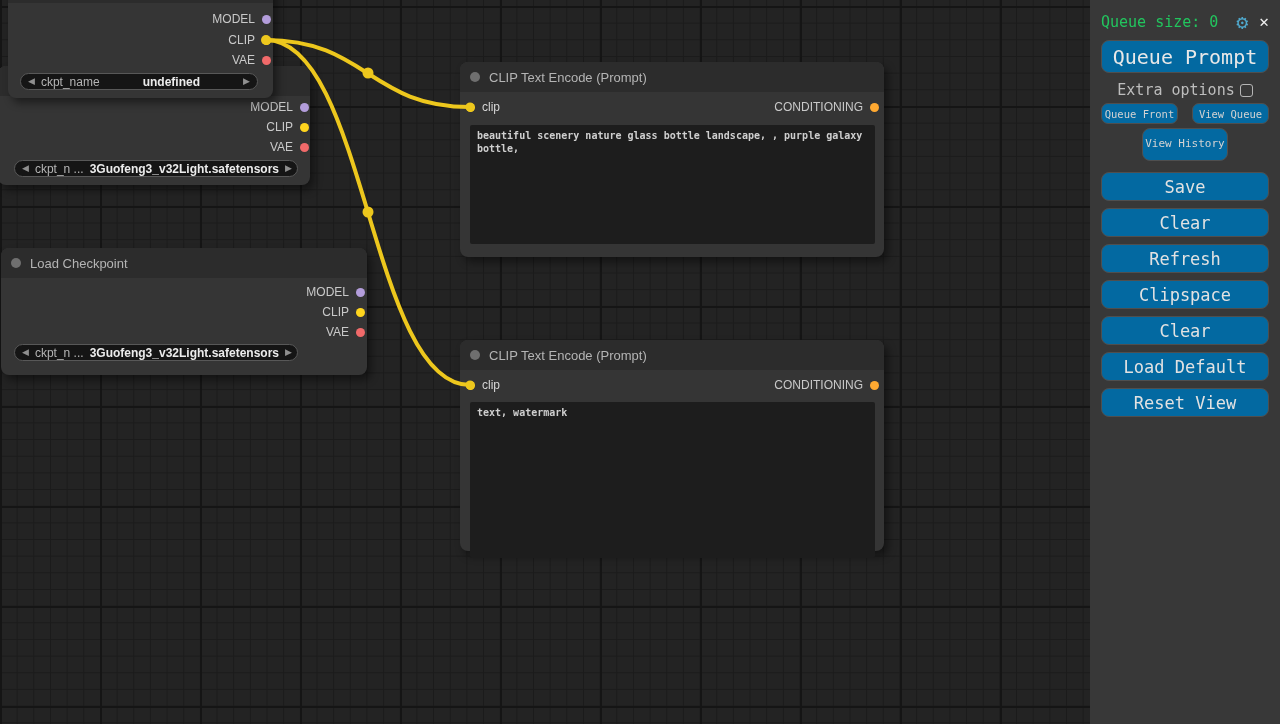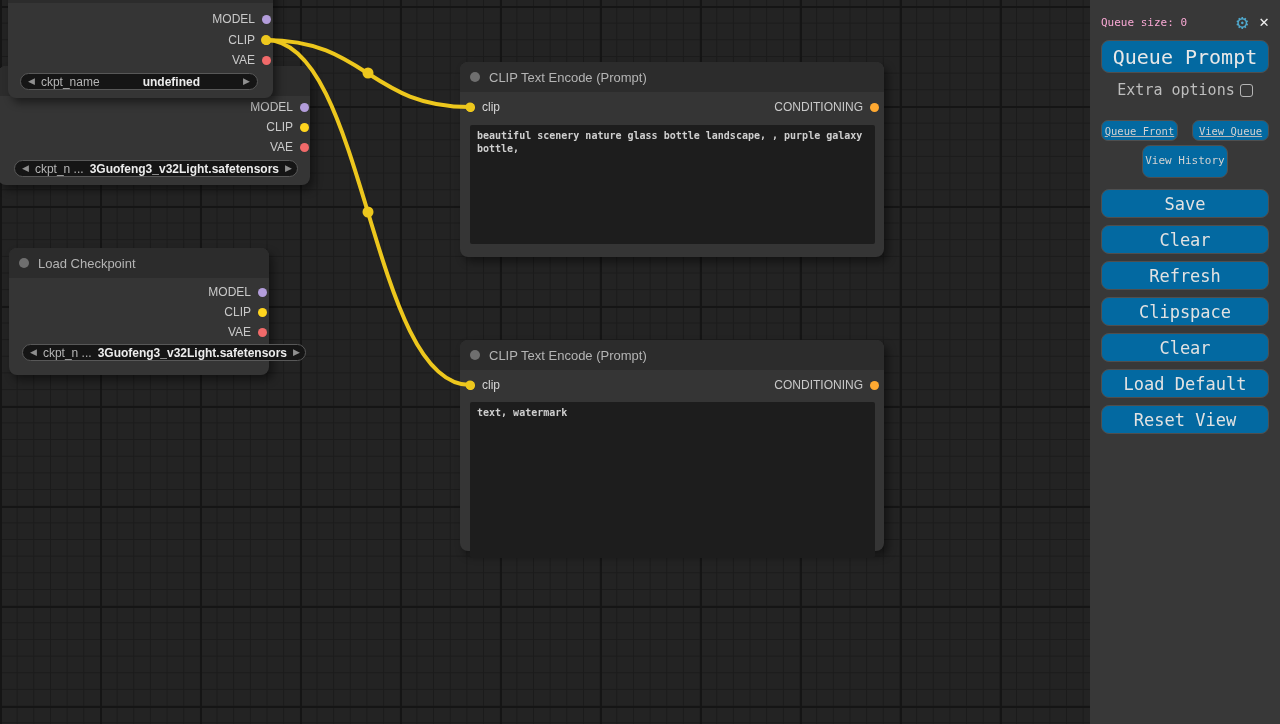--- a/index.html
+++ b/index.html
@@ -57,29 +57,29 @@
   .links path { fill:none; stroke:#edc71d; stroke-width:4; stroke-linecap:round; }
   .links circle { fill:#edc71d; }
 
   
   .sidebar {
     position:absolute; left:1090px; top:0; width:190px; height:724px;
     background:#383838; padding:10px 11px 0 11px;
     font-family:"DejaVu Sans Mono", monospace; color:#b8b8b8;
   }
   .queue-row { display:flex; align-items:center; height:24px; }
-  .queue-size { font-size:11px; color:#f9a8d4; }
+  .queue-size { font-size:15px; color:#22c55e; }
   .gear { margin-left:auto; font-size:20px; color:#4fa8cc; line-height:1; cursor:pointer; }
   .close-x { margin-left:11px; font-size:16px; color:#f0f0f0; font-weight:bold; line-height:1; cursor:pointer; }
   button { font-family:"DejaVu Sans Mono", monospace; background:#0369a1; color:#dcdcdc;
            border:1px solid #4f4f4f; border-radius:8px; cursor:pointer; }
   .queue-prompt { margin-top:6px; width:100%; height:33px; font-size:20px; color:#e8e8e8; }
   .extra-row { margin-top:9px; height:16px; display:flex; align-items:center; justify-content:center; gap:5px; font-size:15px; color:#bdbdbd; }
   .checkbox { width:13px; height:13px; border:1px solid #b5b5b5; border-radius:3px; background:transparent; cursor:pointer; }
-  .small-row { margin-top:22px; display:flex; gap:14px;text-decoration:underline; }
+  .small-row { margin-top:5px; display:flex; gap:14px; }
   .small-btn { flex:1; height:21px; font-size:10.5px; color:#d2d2d2; border-radius:7px; }
   .history-row { margin-top:4px; display:flex; justify-content:center; }
   .history-btn { width:86px; height:33px; font-size:11px; line-height:1.35; color:#d2d2d2; }
   .menu-buttons { margin-top:11px; display:flex; flex-direction:column; gap:7px; }
   .menu-btn { height:29px; font-size:17px; color:#e2e2e2; }
 </style>
 </head>
 <body>
 
 <div class="app">
@@ -125,21 +125,21 @@
         <span class="dot vae"></span>
       </div>
       <div class="widget" style="left:12px; top:100px; width:238px;">
         <span class="arrow">◀</span>
         <span class="wlabel">ckpt_name</span>
         <span class="wvalue">undefined</span>
         <span class="arrow">▶</span>
       </div>
     </div>
 
-    <div class="node" style="left:9px; top:248px; width:260px; height:127px;text-decoration:underline;">
+    <div class="node" style="left:1px; top:248px; width:366px; height:127px;text-decoration:underline;">
       <div class="node-title">
         <span class="collapse-dot"></span>
         <span>Load Checkpoint</span>
       </div>
       <div class="port out" style="top:36px; right:2px;">
         <span>MODEL</span>
         <span class="dot model"></span>
       </div>
       <div class="port out" style="top:56px; right:2px;">
         <span>CLIP</span>

